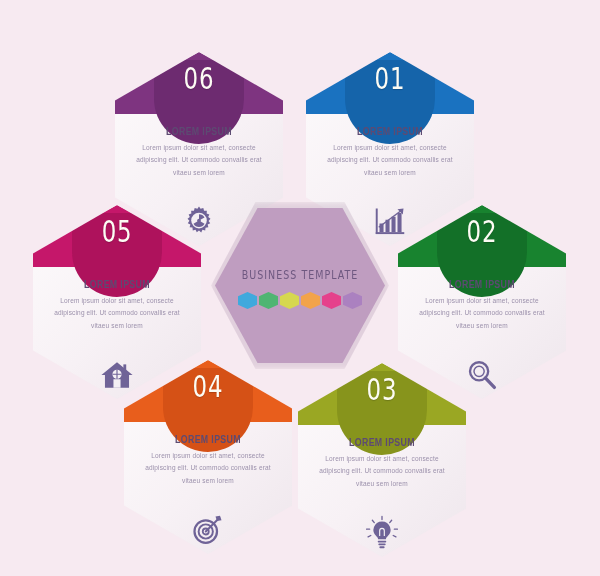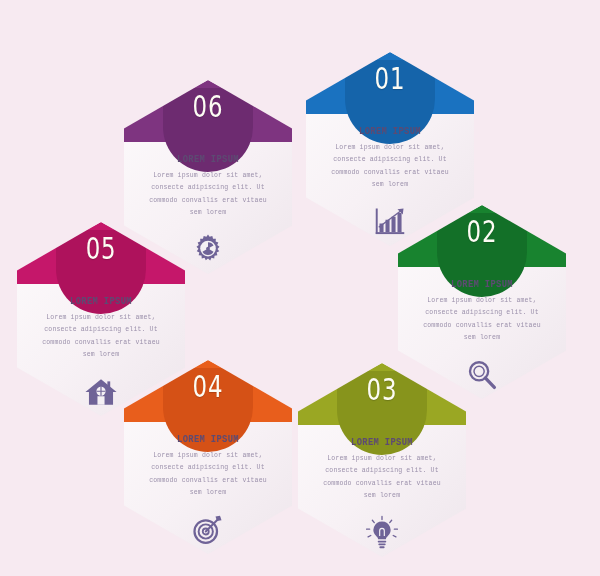--- a/index.html
+++ b/index.html
@@ -47,21 +47,20 @@
     letter-spacing:1px;
     font-weight:400;
     color:#fdfcf4;
     font-family:"DejaVu Sans Condensed","Liberation Sans", sans-serif;
     transform:scaleX(.82);
     text-shadow:0 1px 1px rgba(0,0,0,.18);
   }
   .hex .body{
     position:absolute;left:10px;right:10px;top:74px;
     text-align:center;
-    font-family:Liberation Mono, monospace;
   }
   .hex .title{
     font-size:10px;
     font-weight:bold;
     letter-spacing:.4px;
     color:#5d4a72;
     transform:scaleX(.88);
     margin-bottom:5px;
   }
   .hex .desc{
@@ -117,21 +116,21 @@
     display:block;width:19px;height:17px;
     -webkit-clip-path:polygon(50% 0%,100% 25%,100% 75%,50% 100%,0% 75%,0% 25%);
     clip-path:polygon(50% 0%,100% 25%,100% 75%,50% 100%,0% 75%,0% 25%);
   }
 </style>
 </head>
 <body style="background: rgb(247, 234, 241);">
 
 <div id="stage">
 
-  <div class="hex" style="left:124px;top:52px;margin-top:28px;">
+  <div class="hex" style="left:115px;top:52px;">
     <div class="clip">
       <div class="band">
         <div class="chev" style="background: rgb(126, 52, 128);"></div>
         <div class="dip" style="background: rgb(109, 43, 112);"></div>
       </div>
       <div class="num" style="color: rgb(253, 252, 244);">06</div>
       <div class="body">
         <div class="title" style="color: rgb(93, 74, 114);">LOREM IPSUM</div>
         <div class="desc" style="color: rgb(155, 144, 171);">Lorem ipsum dolor sit amet, consecte adipiscing elit. Ut commodo convallis erat vitaeu sem lorem</div>
       </div>
@@ -165,21 +164,21 @@
           <rect x="18" y="19" width="5.4" height="16.5"></rect>
           <rect x="26" y="15" width="5.4" height="20.5"></rect>
           <rect x="34" y="10" width="5.4" height="25.5"></rect>
           <path d="M9 29 L40 6" stroke="#6f6397" stroke-width="2" fill="none"></path>
           <path d="M34 5 L42 4 L41 12 Z"></path>
         </svg>
       </div>
     </div>
   </div>
 
-  <div class="hex" style="left:17px;top:205px;margin-top:17px;">
+  <div class="hex" style="left:33px;top:205px;">
     <div class="clip">
       <div class="band">
         <div class="chev" style="background: rgb(197, 23, 106);"></div>
         <div class="dip" style="background: rgb(174, 18, 92);"></div>
       </div>
       <div class="num" style="color: rgb(253, 252, 244);">05</div>
       <div class="body">
         <div class="title" style="color: rgb(93, 74, 114);">LOREM IPSUM</div>
         <div class="desc" style="color: rgb(155, 144, 171);">Lorem ipsum dolor sit amet, consecte adipiscing elit. Ut commodo convallis erat vitaeu sem lorem</div>
       </div>
@@ -258,14 +257,27 @@
           <rect x="18.6" y="40.2" width="6.8" height="2.6" rx="1.3"></rect>
           <path d="M19 27v-7M25 27v-7M19 20a3 3 0 0 1 6 0" fill="none" stroke="#f4f0f4" stroke-width="1.5"></path>
           <g stroke="#6f6397" stroke-width="1.7" stroke-linecap="round">
             <path d="M22 1.5v4M9.5 6.5 12 9.6M34.5 6.5 32 9.6M2 18h4M38 18h4M4 28l3.5-1.8M40 28l-3.5-1.8"></path>
           </g>
         </svg>
       </div>
     </div>
   </div>
 
+  <div id="center">
+    <div class="cshadow"></div>
+    <div class="cface" style="background: rgb(191, 157, 192);"></div>
+    <div class="ctitle" style="color: rgb(110, 88, 128);">BUSINESS  TEMPLATE</div>
+    <div class="dots">
+      <i style="background: rgb(63, 169, 221);"></i>
+      <i style="background: rgb(79, 181, 114);"></i>
+      <i style="background: rgb(214, 216, 79);"></i>
+      <i style="background: rgb(242, 163, 74);"></i>
+      <i style="background: rgb(229, 65, 140);"></i>
+      <i style="background: rgb(171, 129, 192);"></i>
+    </div>
+  </div>
 
 </div>
 
 </body></html>

